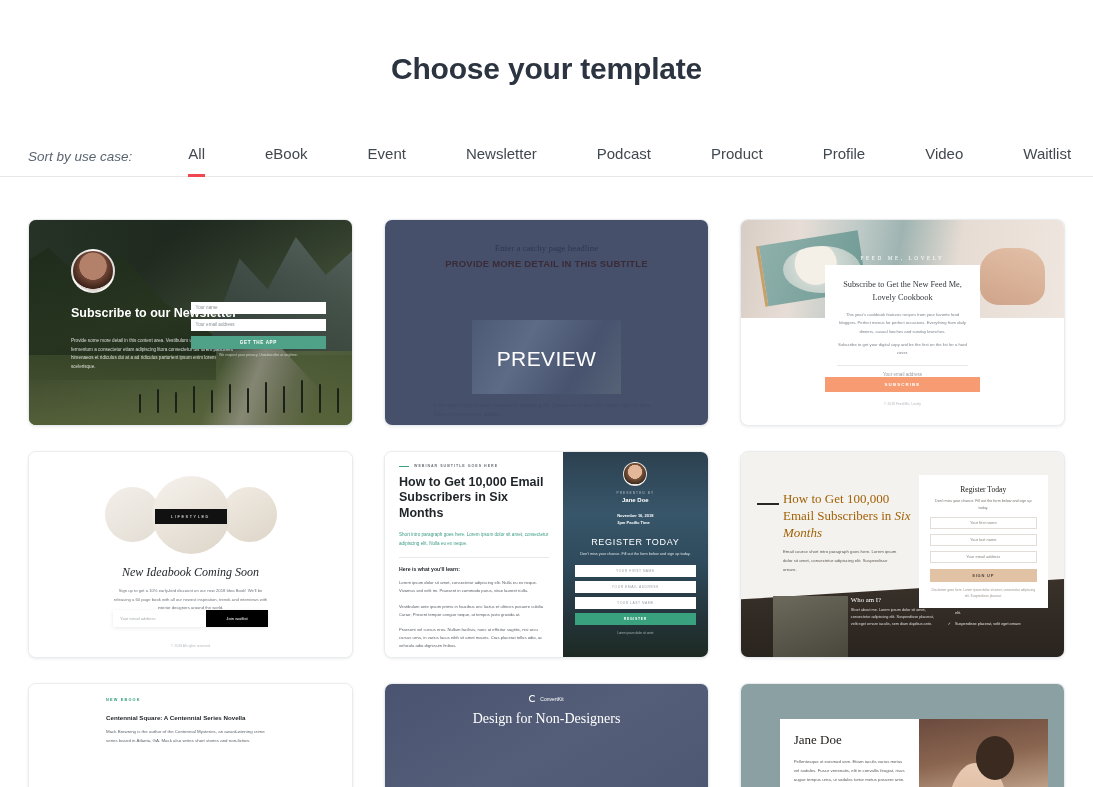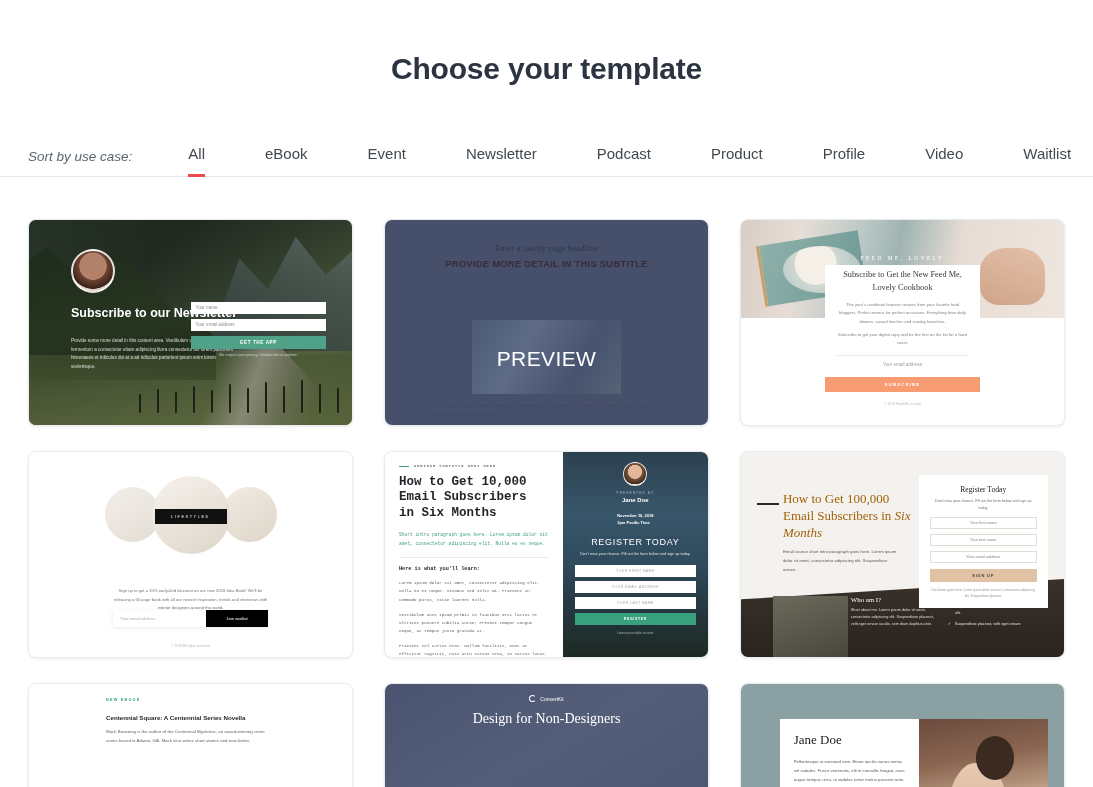--- a/index.html
+++ b/index.html
@@ -138,21 +138,21 @@
   
   .c3-photo{ position:absolute; left:0; top:0; width:100%; height:48%;
     background: linear-gradient(100deg,#d8cdc4 0%,#e7ddd6 18%,#bcc9c6 36%,#9fb4b1 48%,#e6dcd4 66%,#efe6df 100%); }
   .c3-plate{ position:absolute; left:13%; top:26%; width:24%; height:48%; border-radius:50%;
     background: radial-gradient(circle at 42% 38%, #f4f0e8 0 38%, #cfd8d3 40%, #a8bcb7 100%); }
   .c3-book{ position:absolute; left:6%; top:18%; width:32%; height:62%; transform:rotate(-9deg);
     background:linear-gradient(120deg,#8fb0ab,#6f9a94); border-left:3px solid #c8a168; }
   .c3-hand{ position:absolute; right:6%; top:28%; width:20%; height:58%; border-radius:40% 40% 30% 30%;
     background:linear-gradient(200deg,#e3c0a8,#cfa489); }
   .c3-title-top{ position:absolute; left:0; right:0; top:17%; text-align:center; color:#fff; font-size:5.2px; letter-spacing:2.6px; font-family:"Liberation Serif",serif; }
-  .c3-white{ position:absolute; left:26%; top:22%; width:48%; bottom:7%; background:#fff; padding:4px 12px 0; text-align:center; }
+  .c3-white{ position:absolute; left:26%; top:22%; width:48%; bottom:7%; background:#fff; padding:14px 12px 0; text-align:center; }
   .c3-h{ font-family:"Liberation Serif",serif; font-size:8.3px; color:#33383c; line-height:1.55; }
   .c3-p{ font-size:4.2px; color:#7d838a; line-height:2.0; margin-top:6px; }
   .c3-p2{ font-size:4.2px; color:#7d838a; line-height:2.0; margin-top:5px; }
   .c3-email{ border-top:1px solid #e8e8e8; margin-top:7px; padding-top:6px; font-size:4.6px; color:#9aa0a6; }
   .c3-btn{ position:absolute; left:0; right:0; bottom:19px; height:15px; background:#f79b72; color:#fff; font-size:4.4px; letter-spacing:1.1px; font-weight:700; display:flex; align-items:center; justify-content:center; }
   .c3-foot{ position:absolute; left:0; right:0; bottom:5px; text-align:center; font-size:3.4px; color:#b4b8bc; }
 
   
   .c4{ position:absolute; inset:0; background:#fff; }
   .c4-circles{ position:absolute; left:0; right:0; top:8%; height:45%; display:flex; justify-content:center; align-items:center; }
@@ -162,21 +162,21 @@
   .c4-c3{ width:55px; height:55px; background:linear-gradient(150deg,#f1ece4,#ded5c8); }
   .c4-badge{ position:absolute; left:50%; top:28%; transform:translateX(-50%); width:72px; height:15px; background:#111; color:#fff; font-size:3.8px; letter-spacing:1.6px; display:flex; align-items:center; justify-content:center; z-index:3; }
   .c4-h{ position:absolute; left:0; right:0; top:55%; text-align:center; font-family:"Liberation Serif",serif; font-style:italic; font-size:12px; color:#24282c; }
   .c4-p{ position:absolute; left:26%; right:26%; top:66%; text-align:center; font-size:4.2px; color:#6f757b; line-height:2.0; }
   .c4-form{ position:absolute; left:26%; right:26%; top:77%; height:17px; display:flex; box-shadow:0 1px 4px rgba(0,0,0,.09); background:#fff; }
   .c4-in{ flex:1; display:flex; align-items:center; padding-left:7px; font-size:4.2px; color:#a7acb1; }
   .c4-btn{ width:62px; background:#000; color:#fff; font-size:4.2px; display:flex; align-items:center; justify-content:center; }
   .c4-foot{ position:absolute; left:0; right:0; bottom:9px; text-align:center; font-size:3.4px; color:#b7bbbe; }
 
   
-  .c5-l{ position:absolute; left:0; top:0; width:55%; height:100%; background:#fff; padding:12px 14px 0 14px;font-family:Liberation Mono, monospace; }
+  .c5-l{ position:absolute; left:0; top:0; width:55%; height:100%; background:#fff; padding:12px 14px 0 14px; }
   .c5-eyebrow{ font-size:3.6px; letter-spacing:1px; color:#6b7076; font-weight:700; display:flex; align-items:center; gap:5px; }
   .c5-eyebrow i{ display:block; width:10px; height:1px; background:#3aa17e; }
   .c5-h{ font-size:12.5px; font-weight:700; color:#1f2429; line-height:1.22; margin-top:7px; }
   .c5-intro{ font-size:4.6px; color:#3f9d87; line-height:2.0; margin-top:9px; }
   .c5-rule{ height:1px; background:#e7e9eb; margin:9px 0 8px; }
   .c5-sub{ font-size:5.2px; font-weight:700; color:#1f2429; }
   .c5-p{ font-size:4.2px; color:#585e64; line-height:1.95; margin-top:7px; }
   .c5-r{ position:absolute; right:0; top:0; width:45%; height:100%;
     background:linear-gradient(180deg,#2c4150 0%,#38566a 30%,#2e4a5c 55%,#24343b 80%,#1d2a23 100%);
     text-align:center; padding-top:10px; }
@@ -328,20 +328,21 @@
   </div>
 
   <div class="card">
     <div class="thumb c4">
       <div class="c4-circles">
         <span class="c4-c1"></span>
         <span class="c4-c2"></span>
         <span class="c4-c3"></span>
       </div>
       <div class="c4-badge">LIFESTYLED</div>
+      <div class="c4-h">New Ideabook Coming Soon</div>
       <div class="c4-p">Sign up to get a 10% early-bird discount on our new 2018 Idea Book! We'll be releasing a 60 page book with all our newest inspiration, trends and interviews with interior designers around the world.</div>
       <div class="c4-form">
         <div class="c4-in">Your email address</div>
         <div class="c4-btn">Join waitlist</div>
       </div>
       <div class="c4-foot">© 2018 All rights reserved</div>
     </div>
   </div>
 
   <div class="card">

